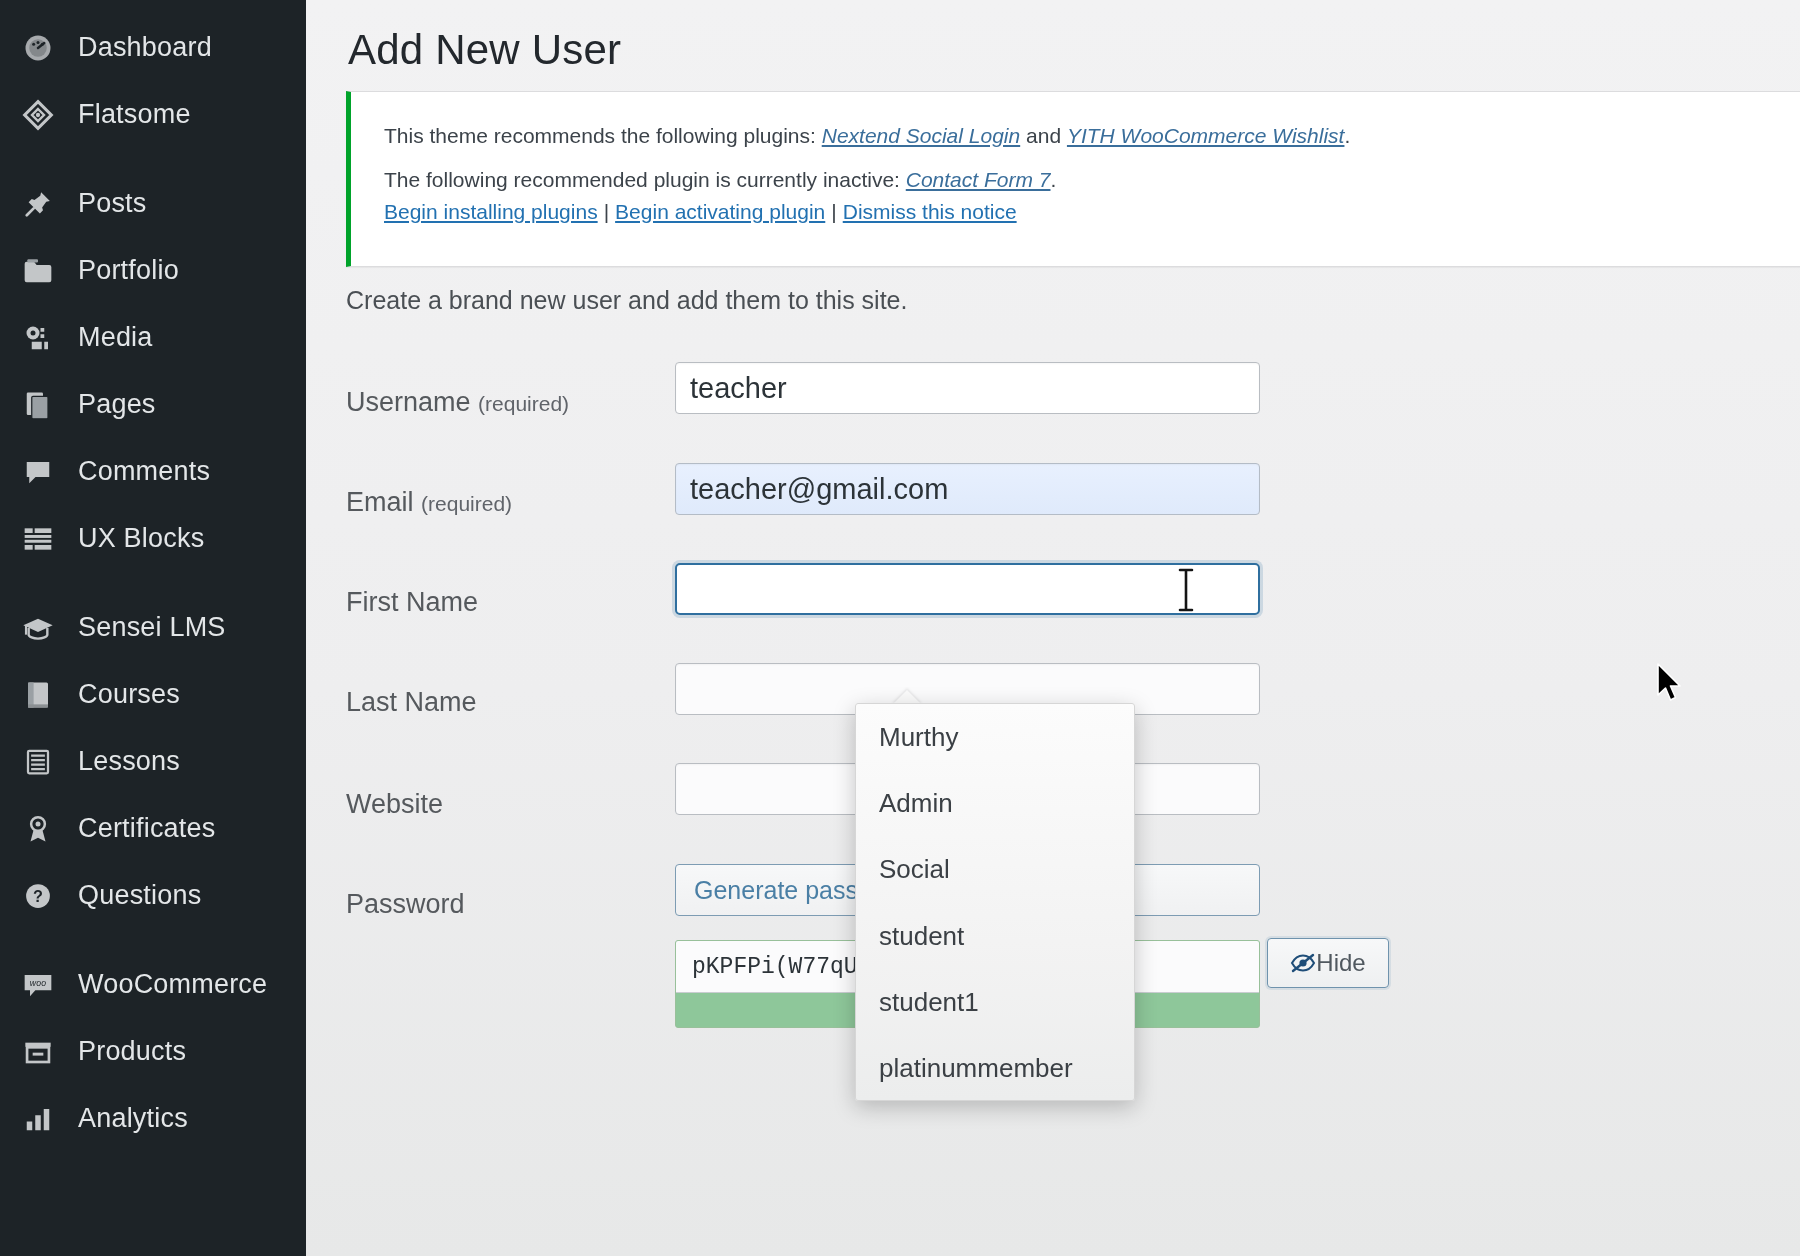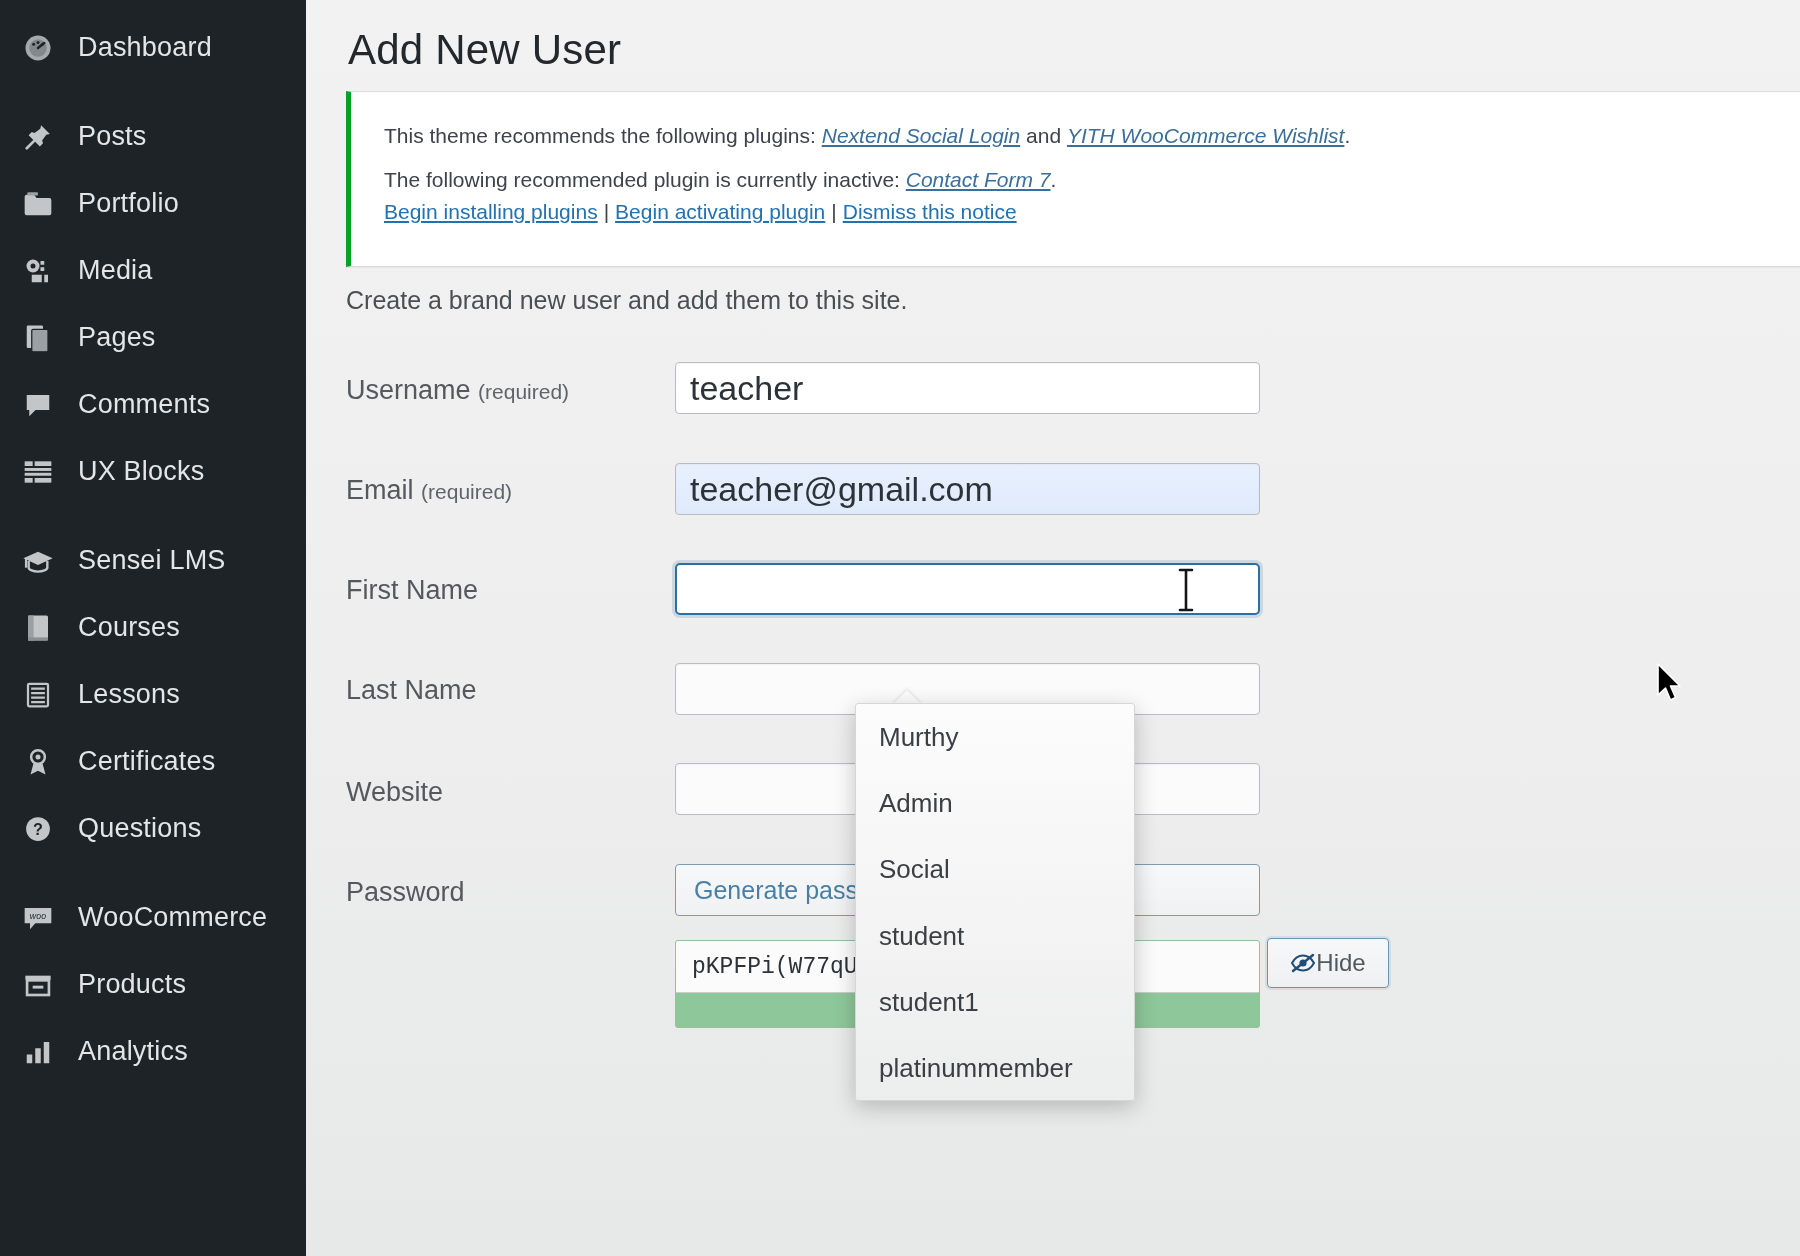--- a/index.html
+++ b/index.html
@@ -78,31 +78,32 @@
 
   
   #intro {
     position: absolute; left: 40px; top: 286px;
     font-size: 25px; color: #4a4f54;
   }
   .flabel {
     position: absolute; left: 40px;
     font-size: 27px; color: #55595d;
     white-space: nowrap;
+    margin-top: 12px;
   }
   .flabel .req { font-size: 21px; color: #60646a; }
 
   .finput {
     position: absolute; left: 369px;
     width: 585px; height: 52px;
     border: 1px solid #b9bdc2;
     border-radius: 4px;
     background: #fbfbfc;
     font-family: "Liberation Sans", sans-serif;
-    font-size: 34px;
+    font-size: 29px;
     color: #2c3338;
     padding: 0 14px;
     line-height: 50px;
     box-shadow: inset 0 1px 2px rgba(0,0,0,.04);
   }
   .finput.white { background: #ffffff; }
   .finput.autofill {
     background: linear-gradient(to bottom,#e8f0fe,#dfeafb);
     border-color: #b4bcc6;
   }
@@ -215,20 +216,30 @@
             <circle cx="12" cy="12" r="7" fill="#1d2327" opacity=".25"></circle>
             <path d="M12 12 L17 8" stroke="#1d2327" stroke-width="2" stroke-linecap="round"></path>
             <circle cx="8.5" cy="9" r="1.2" fill="#1d2327"></circle>
             <circle cx="12" cy="7.5" r="1.2" fill="#1d2327"></circle>
             <circle cx="15.5" cy="9" r="1.2" fill="#1d2327"></circle>
           </svg>
       </span>
       <span>Dashboard</span>
     </div>
 
+    <div class="menu-item">
+      <span class="mi-ico">
+        <svg width="32" height="32" viewBox="0 0 24 24">
+            <path d="M12 2 L22 12 L12 22 L2 12 Z" fill="none" stroke="#c3c6c8" stroke-width="2.3"></path>
+            <path d="M12 7.5 L16.5 12 L12 16.5 L7.5 12 Z" fill="none" stroke="#c3c6c8" stroke-width="1.8"></path>
+            <circle cx="12" cy="12" r="1.6" fill="#c3c6c8"></circle>
+          </svg>
+      </span>
+      <span>Flatsome</span>
+    </div>
 
     <div class="menu-sep"></div>
 
     <div class="menu-item">
       <span class="mi-ico">
         <svg width="30" height="30" viewBox="0 0 24 24">
             <path d="M14.5 2.5 L21.5 9.5 L18.6 10.2 L15.3 14.8 L16 17 L13.5 19.5 L4.5 10.5 L7 8 L9.2 8.7 L13.8 5.4 Z" fill="#c3c6c8"></path>
             <path d="M8.5 15.5 L3 21" stroke="#c3c6c8" stroke-width="2.2" stroke-linecap="round"></path>
           </svg>
       </span>

